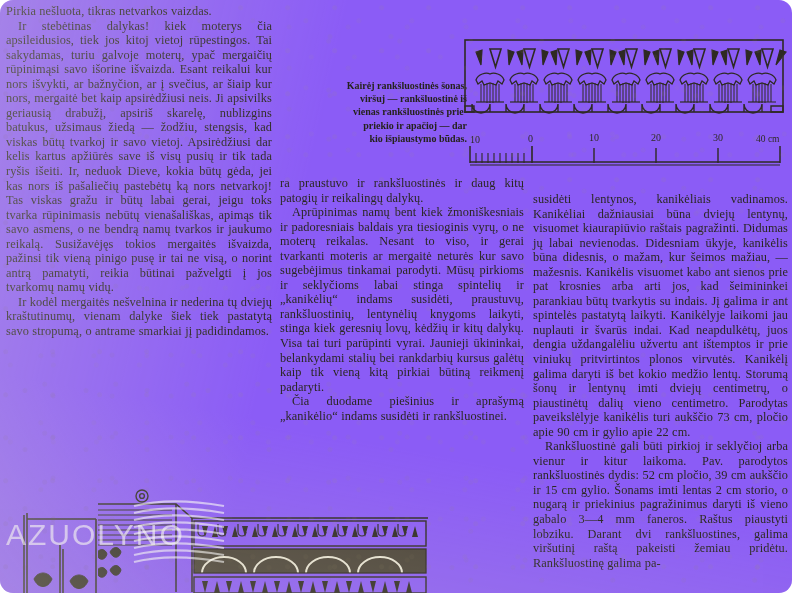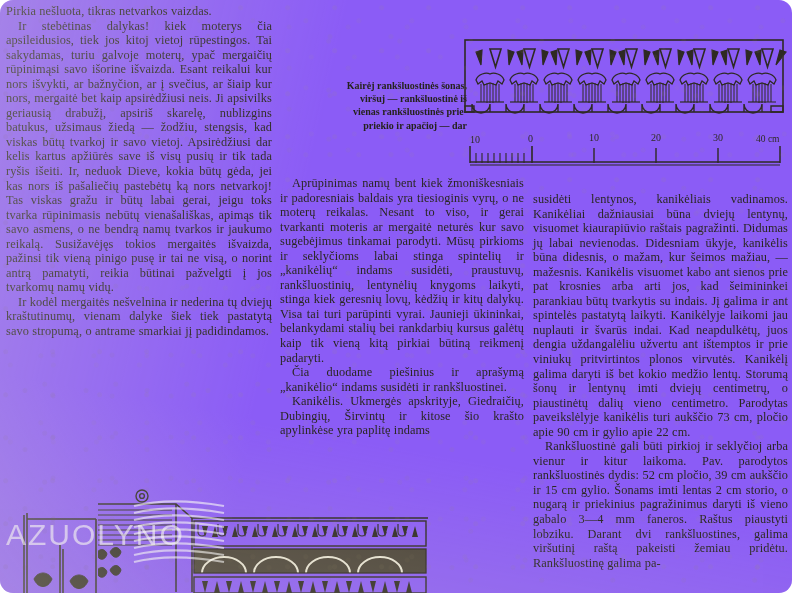--- a/index.html
+++ b/index.html
@@ -128,20 +128,21 @@
     <p class="noind">Pirkia nešluota, tikras netvarkos vaizdas.</p>
     <p>Ir stebėtinas dalykas! kiek moterys čia apsileidusios, tiek jos kitoj vietoj rūpestingos. Tai sakydamas, turiu galvoje moterų, ypač mergaičių rūpinimąsi savo išorine išvaizda. Esant reikalui kur nors išvykti, ar bažnyčion, ar į svečius, ar šiaip kur nors, mergaitė bet kaip apsirėdžiusi neis. Ji apsivilks geriausią drabužį, apsiriš skarelę, nublizgins batukus, užsimaus žiedą — žodžiu, stengsis, kad viskas būtų tvarkoj ir savo vietoj. Apsirėdžiusi dar kelis kartus apžiūrės save iš visų pusių ir tik tada ryšis išeiti. Ir, neduok Dieve, kokia būtų gėda, jei kas nors iš pašaliečių pastebėtų ką nors netvarkoj! Tas viskas gražu ir būtų labai gerai, jeigu toks tvarka rūpinimasis nebūtų vienašališkas, apimąs tik savo asmens, o ne bendrą namų tvarkos ir jaukumo reikalą. Susižavėjęs tokios mergaitės išvaizda, pažinsi tik vieną pinigo pusę ir tai ne visą, o norint antrą pamatyti, reikia būtinai pažvelgti į jos tvarkomų namų vidų.</p>
     <p>Ir kodėl mergaitės nešvelnina ir nederina tų dviejų kraštutinumų, vienam dalyke šiek tiek pastatytą savo stropumą, o antrame smarkiai jį padidindamos.</p>
   </div>
 
   <div id="caption">
     <div>Kairėj rankšluostinės šonas,</div>
     <div>viršuj — rankšluostinė iš</div>
     <div>vienas rankšluostinės prie-</div>
     <div>priekio ir apačioj — dar</div>
+    <div>kio išpiaustymo būdas.</div>
   </div>
 
   <div id="fig-top">
     <svg width="326" height="148" viewBox="0 0 326 148">
       <defs>
         <g id="triadUp">
           <path d="M0,0 L9,0 L4.5,20 Z" fill="none" stroke="#2e2a23" stroke-width="1.5"></path>
         </g>
       </defs>
 
@@ -370,23 +371,23 @@
         <text x="66" y="120" id="tk1">0</text>
         <text x="127" y="119" id="tk2">10</text>
         <text x="189" y="119" id="tk3">20</text>
         <text x="251" y="119" id="tk4">30</text>
         <text x="294" y="120" font-size="9.5" id="tkunit">40 cm</text>
       </g>
     </svg>
   </div>
 
   <div class="col" id="col2-body">
+    <p class="noind">ra praustuvo ir rankšluostinės ir daug kitų patogių ir reikalingų dalykų.</p>
     <p>Aprūpinimas namų bent kiek žmoniškesniais ir padoresniais baldais yra tiesioginis vyrų, o ne moterų reikalas. Nesant to viso, ir gerai tvarkanti moteris ar mergaitė neturės kur savo sugebėjimus tinkamai parodyti. Mūsų pirkioms ir seklyčioms labai stinga spintelių ir „kanikėlių“ indams susidėti, praustuvų, rankšluostinių, lentynėlių knygoms laikyti, stinga kiek geresnių lovų, kėdžių ir kitų dalykų. Visa tai turi parūpinti vyrai. Jaunieji ūkininkai, belankydami stalių bei rankdarbių kursus galėtų kaip tik vieną kitą pirkiai būtiną reikmenį padaryti.</p>
     <p>Čia duodame piešinius ir aprašymą „kanikėlio“ indams susidėti ir rankšluostinei.</p>
-    <p>Kanikėlis. Ukmergės apskrityje, Giedraičių, Dubingių, Širvintų ir kitose šio krašto apylinkėse yra paplitę indams</p>
   </div>
 
   <div class="col" id="col3">
     <p class="noind">susidėti lentynos, kanikėliais vadinamos. Kanikėliai dažniausiai būna dviejų lentynų, visuomet kiaurapiūvio raštais pagražinti. Didumas jų labai nevienodas. Didesniam ūkyje, kanikėlis būna didesnis, o mažam, kur šeimos mažiau, — mažesnis. Kanikėlis visuomet kabo ant sienos prie pat krosnies arba arti jos, kad šeimininkei parankiau būtų tvarkytis su indais. Jį galima ir ant spintelės pastatytą laikyti. Kanikėlyje laikomi jau nuplauti ir švarūs indai. Kad neapdulkėtų, juos dengia uždangalėliu užvertu ant ištemptos ir prie viniukų pritvirtintos plonos virvutės. Kanikėlį galima daryti iš bet kokio medžio lentų. Storumą šonų ir lentynų imti dviejų centimetrų, o piaustinėtų dalių vieno centimetro. Parodytas paveikslėlyje kanikėlis turi aukščio 73 cm, pločio apie 90 cm ir gylio apie 22 cm.</p>
     <p>Rankšluostinė gali būti pirkioj ir seklyčioj arba vienur ir kitur laikoma. Pav. parodytos rankšluostinės dydis: 52 cm pločio, 39 cm aukščio ir 15 cm gylio. Šonams imti lentas 2 cm storio, o nugarą ir priekinius pagražinimus daryti iš vieno gabalo 3—4 mm faneros. Raštus piaustyti lobziku. Darant dvi rankšluostines, galima viršutinį raštą pakeisti žemiau pridėtu. Rankšluostinę galima pa-</p>
   </div>
 
   <div id="fig-bottom">
     <svg width="330" height="105" viewBox="0 0 330 105">
 

